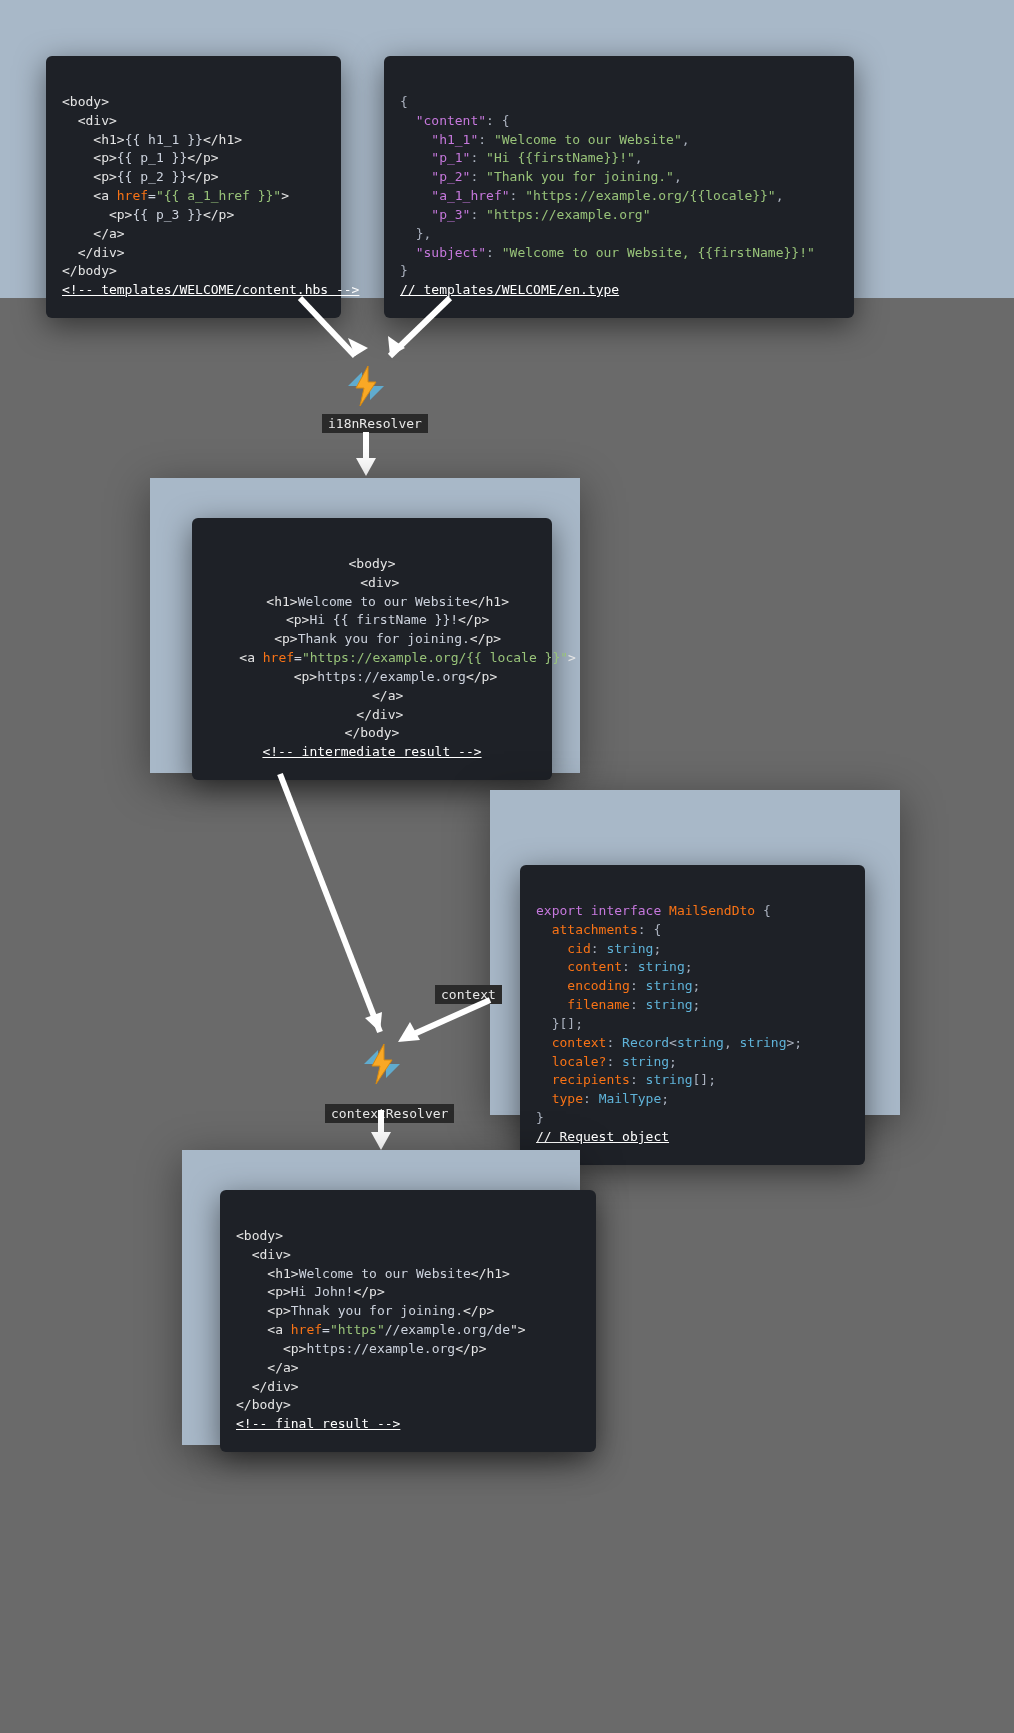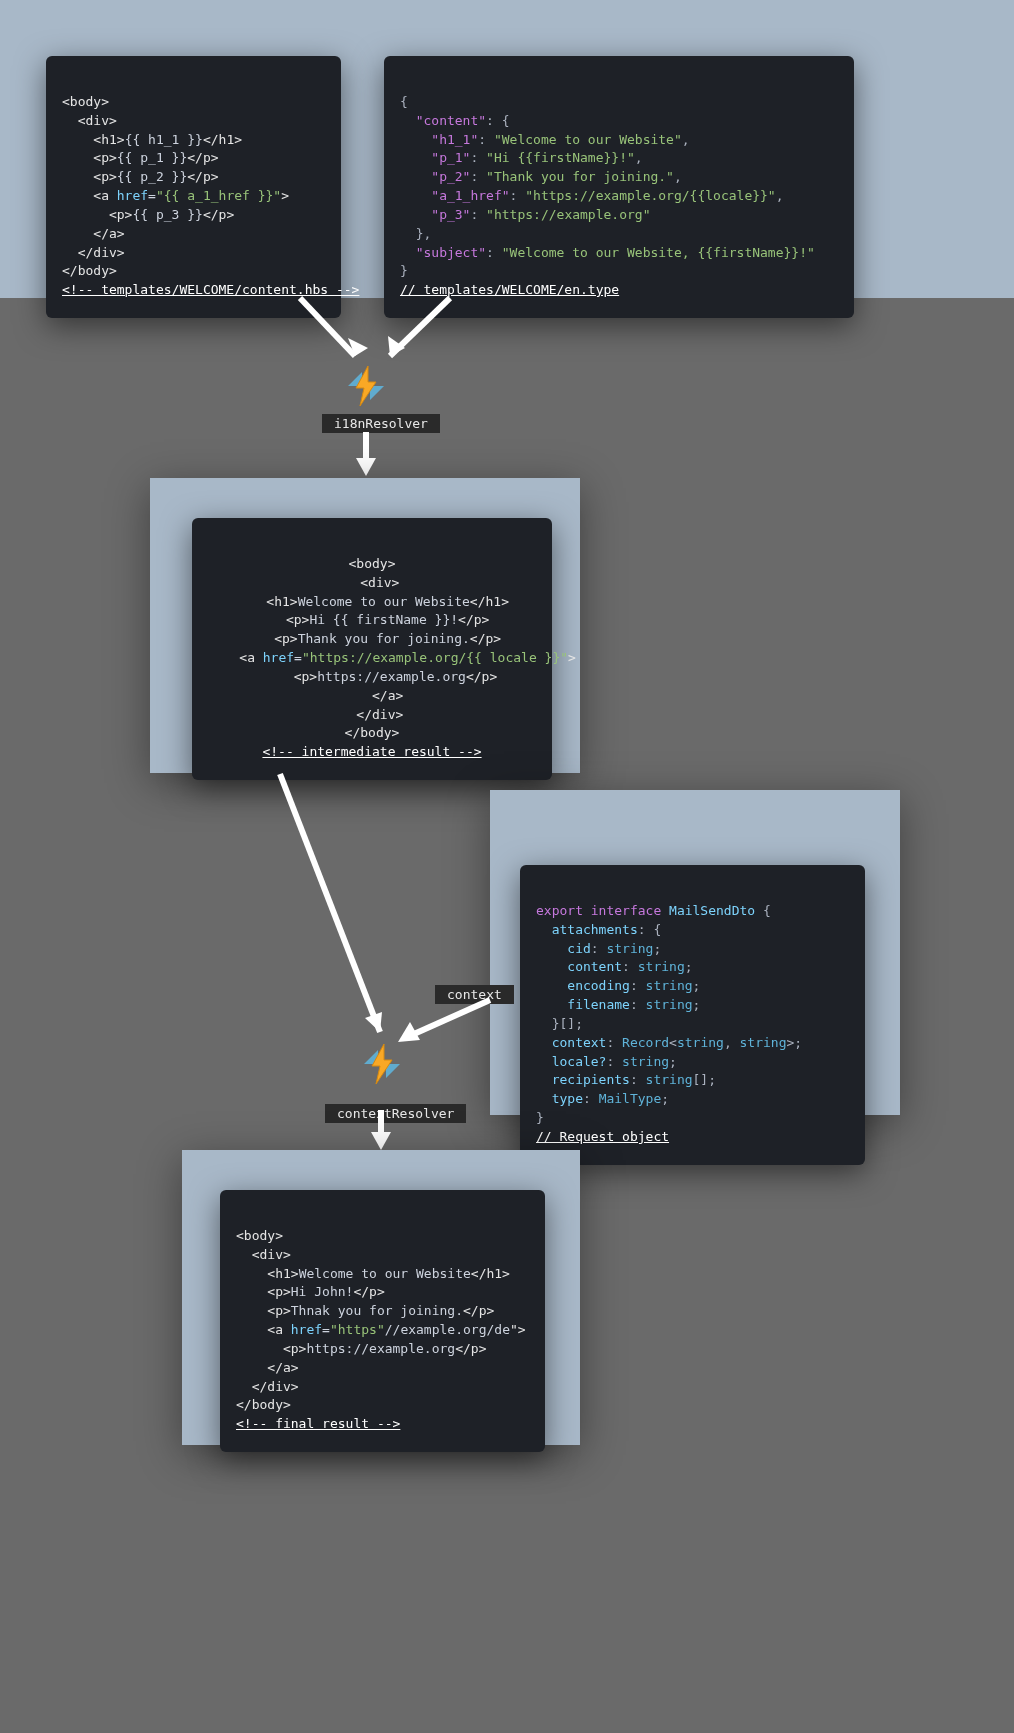--- a/index.html
+++ b/index.html
@@ -26,42 +26,42 @@
     position: absolute;
     background: #1e2127;
     border-radius: 6px;
     padding: 18px 16px;
     box-shadow: 0 8px 30px rgba(0,0,0,0.5);
     white-space: pre;
     line-height: 1.45;
     color: #abb2bf;
   }
   .c-tag { color: #e5e5e5; }
-  .c-attr { color: #7dd3fc; }
+  .c-attr { color: #f97316; }
   .c-str { color: #98c379; }
   .c-txt { color: #cdd3de; }
   .c-comment { color: #ffffff; text-decoration: underline; }
   .c-key { color: #c678dd; }
   .c-type { color: #5fb3d9; }
   .c-punct { color: #abb2bf; }
 
   .lightning {
     position: absolute;
     width: 48px; height: 48px;
     display: flex;
     align-items: center;
     justify-content: center;
   }
   .lightning svg { width: 48px; height: 48px; }
 
   .label-badge {
     position: absolute;
     background: #2a2a2a;
     color: #e8e8e8;
-    padding: 2px 12px;
+    padding: 2px 6px;
     font-size: 13px;
     font-family: 'Menlo', 'Consolas', monospace;
   }
   .arrow-svg {
     position: absolute;
     overflow: visible;
   }
   .arrow-line {
     stroke: #ffffff;
     stroke-width: 6;
@@ -172,21 +172,21 @@
 </svg>
 </div>
 <div class="label-badge" style="left:325px; top:1092px;margin-top:12px;">contextResolver</div>
 
 <svg class="arrow-svg" style="left:373px; top:1110px; width:20px; height:44px;">
   <line class="arrow-line" x1="8" y1="0" x2="8" y2="28"></line>
   <polygon class="arrow-head" points="8,40 -2,22 18,22"></polygon>
 </svg>
 
 <div class="panel" style="left:182px; top:1150px; width:398px; height:295px;"></div>
-<div class="code-box" style="left:220px; top:1190px; width:325px;">
+<div class="code-box" style="left:220px; top:1190px; width:376px;">
 <span class="c-tag">&lt;body&gt;</span>
 <span class="c-tag">  &lt;div&gt;</span>
 <span class="c-tag">    &lt;h1&gt;</span><span class="c-txt">Welcome to our Website</span><span class="c-tag">&lt;/h1&gt;</span>
 <span class="c-tag">    &lt;p&gt;</span><span class="c-txt">Hi John!</span><span class="c-tag">&lt;/p&gt;</span>
 <span class="c-tag">    &lt;p&gt;</span><span class="c-txt">Thnak you for joining.</span><span class="c-tag">&lt;/p&gt;</span>
 <span class="c-tag">    &lt;a </span><span class="c-attr">href</span><span class="c-txt">=</span><span class="c-str">"https"</span><span class="c-txt">//example.org/de</span><span class="c-tag">"&gt;</span>
 <span class="c-tag">      &lt;p&gt;</span><span class="c-txt">https://example.org</span><span class="c-tag">&lt;/p&gt;</span>
 <span class="c-tag">    &lt;/a&gt;</span>
 <span class="c-tag">  &lt;/div&gt;</span>
 <span class="c-tag">&lt;/body&gt;</span>

